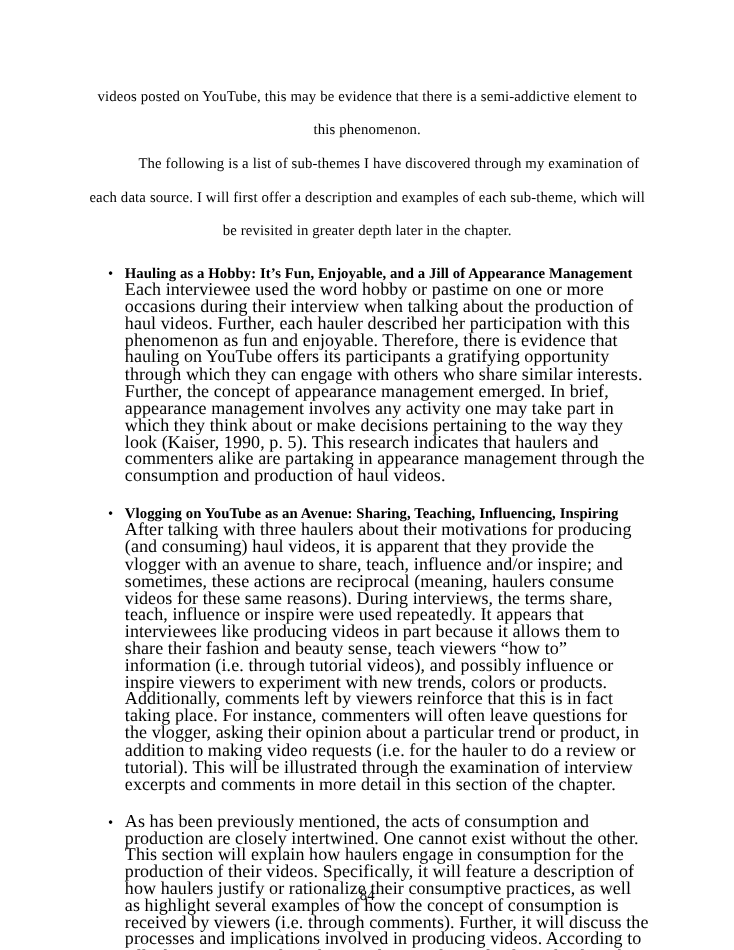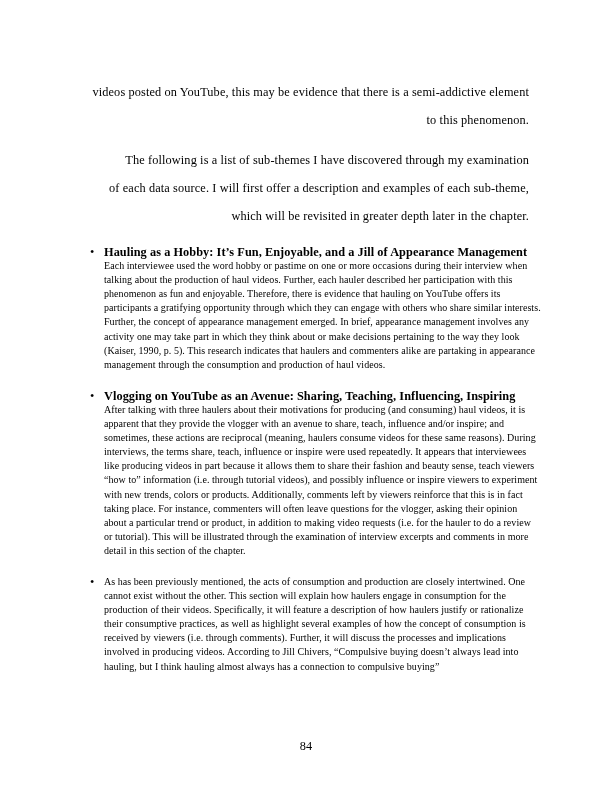--- a/index.html
+++ b/index.html
@@ -24,22 +24,22 @@
   .content {
     position: absolute;
     left: 71px;
     top: 66px;
     width: 470px;
   }
   
   .prose {
     font-size: 12.3px;
     line-height: 28px;
-    text-align: right;
-    margin: 12px;
+    text-align: center;
+    margin: 0;
     letter-spacing: 0.01em;
   }
   .prose.indent {
     text-indent: 36px;
   }
   
   .bullet-list {
     margin: 0;
     padding: 0;
     list-style: none;
@@ -62,21 +62,21 @@
     color: #000000;
   }
   .bullet-heading {
     font-weight: bold;
     font-size: 12.3px;
     line-height: 14.1px;
     margin: 0;
     letter-spacing: 0.005em;
   }
   .bullet-body {
-    font-size: 10px;
+    font-size: 15px;
     line-height: 14.1px;
     margin: 0;
     text-align: left;
     letter-spacing: 0.005em;
   }
   .page-number {
     position: absolute;
     left: 0;
     right: 0;
     top: 739px;

